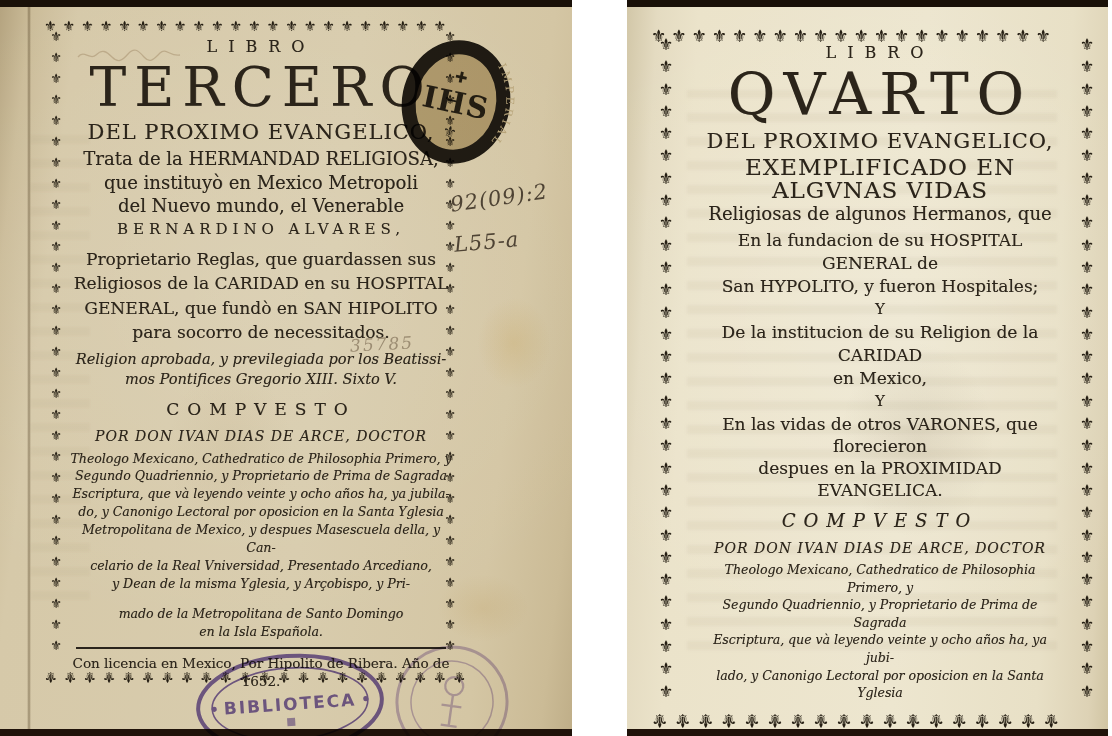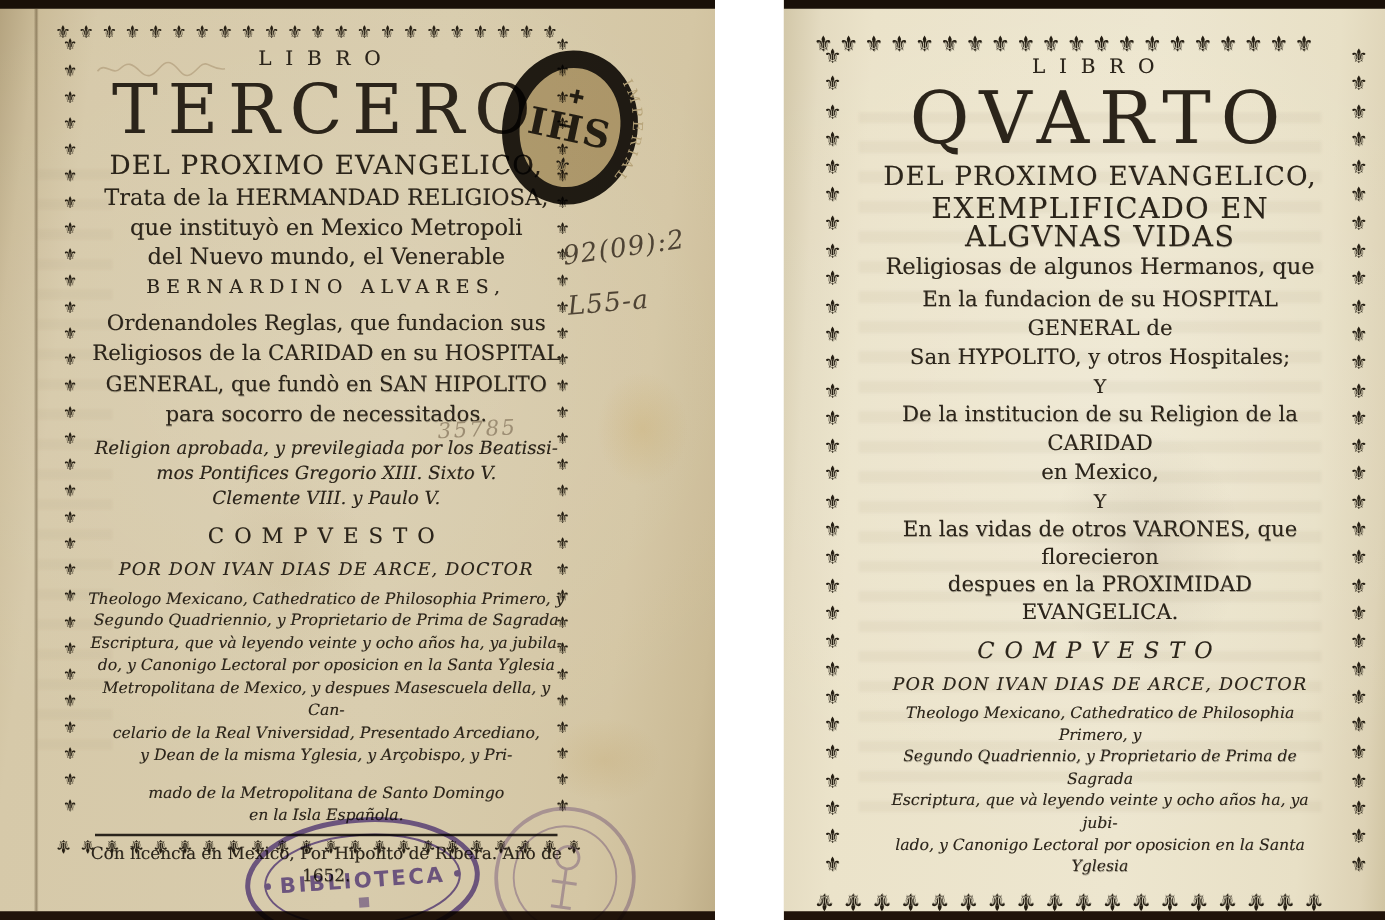--- a/index.html
+++ b/index.html
@@ -167,27 +167,26 @@
 ⚜</div>
 
     <div class="tp lp-text">
       <div class="h-small">LIBRO</div>
       <div class="t-huge">TERCERO</div>
       <div class="t-sub">DEL PROXIMO EVANGELICO,</div>
       <div class="t-body mt2">Trata de la HERMANDAD RELIGIOSA,</div>
       <div class="t-body">que instituyò en Mexico Metropoli</div>
       <div class="t-body">del Nuevo mundo, el Venerable</div>
       <div class="t-capsline">BERNARDINO ALVARES,</div>
-      <div class="t-body17 mt6">Ordenandoles Reglas, que fundacion sus</div>
+      <div class="t-body17 mt6">Proprietario Reglas, que guardassen sus</div>
       <div class="t-body17">Religiosos de la CARIDAD en su HOSPITAL</div>
       <div class="t-body17">GENERAL, que fundò en SAN HIPOLITO</div>
       <div class="t-body17">para socorro de necessitados.</div>
       <div class="t-ital mt8">Religion aprobada, y previlegiada por los Beatissi-</div>
       <div class="t-ital">mos Pontifices Gregorio XIII. Sixto V.</div>
-      <div class="t-ital">Clemente VIII. y Paulo V.</div>
       <div class="t-comp">COMPVESTO</div>
       <div class="t-authcaps">POR DON IVAN DIAS DE ARCE, DOCTOR</div>
       <div class="t-authblock">Theologo Mexicano, Cathedratico de Philosophia Primero, y</div>
       <div class="t-authblock" style="margin-top:0">Segundo Quadriennio, y Proprietario de Prima de Sagrada</div>
       <div class="t-authblock" style="margin-top:0">Escriptura, que và leyendo veinte y ocho años ha, ya jubila-</div>
       <div class="t-authblock" style="margin-top:0">do, y Canonigo Lectoral por oposicion en la Santa Yglesia</div>
       <div class="t-authblock" style="margin-top:0">Metropolitana de Mexico, y despues Masescuela della, y Can-</div>
       <div class="t-authblock" style="margin-top:0">celario de la Real Vniversidad, Presentado Arcediano,</div>
       <div class="t-authblock" style="margin-top:0">y Dean de la misma Yglesia, y Arçobispo, y Pri-</div>
       <div class="t-authblock" style="margin-top:12px">mado de la Metropolitana de Santo Domingo</div>
@@ -304,21 +303,21 @@
 ⚜
 ⚜</div>
 
     <div class="tp rp-text">
       <div class="h-small">LIBRO</div>
       <div class="t-huge">QVARTO</div>
       <div class="t-sub" style="margin-top:4px">DEL PROXIMO EVANGELICO,</div>
       <div class="t-sub2">EXEMPLIFICADO EN ALGVNAS VIDAS</div>
       <div class="t-body" style="line-height:24px">Religiosas de algunos Hermanos, que</div>
       <div class="t-body17 mt3" style="line-height:23px">En la fundacion de su HOSPITAL GENERAL de</div>
-      <div class="t-body17" style="line-height:23px">San HYPOLITO, y otros Hospitales;</div>
+      <div class="t-body17" style="line-height:23px">San HYPOLITO, y fueron Hospitales;</div>
       <div class="t-y">Y</div>
       <div class="t-body17 mt2" style="line-height:23px">De la institucion de su Religion de la CARIDAD</div>
       <div class="t-body17" style="line-height:23px">en Mexico,</div>
       <div class="t-y">Y</div>
       <div class="t-body17 mt2" style="line-height:22px">En las vidas de otros VARONES, que florecieron</div>
       <div class="t-body17" style="line-height:22px">despues en la PROXIMIDAD EVANGELICA.</div>
       <div class="t-comp it">COMPVESTO</div>
       <div class="t-authcaps" style="margin-top:6px">POR DON IVAN DIAS DE ARCE, DOCTOR</div>
       <div class="t-authblock" style="margin-top:3px;line-height:17.6px">Theologo Mexicano, Cathedratico de Philosophia Primero, y</div>
       <div class="t-authblock" style="margin-top:0;line-height:17.6px">Segundo Quadriennio, y Proprietario de Prima de Sagrada</div>

